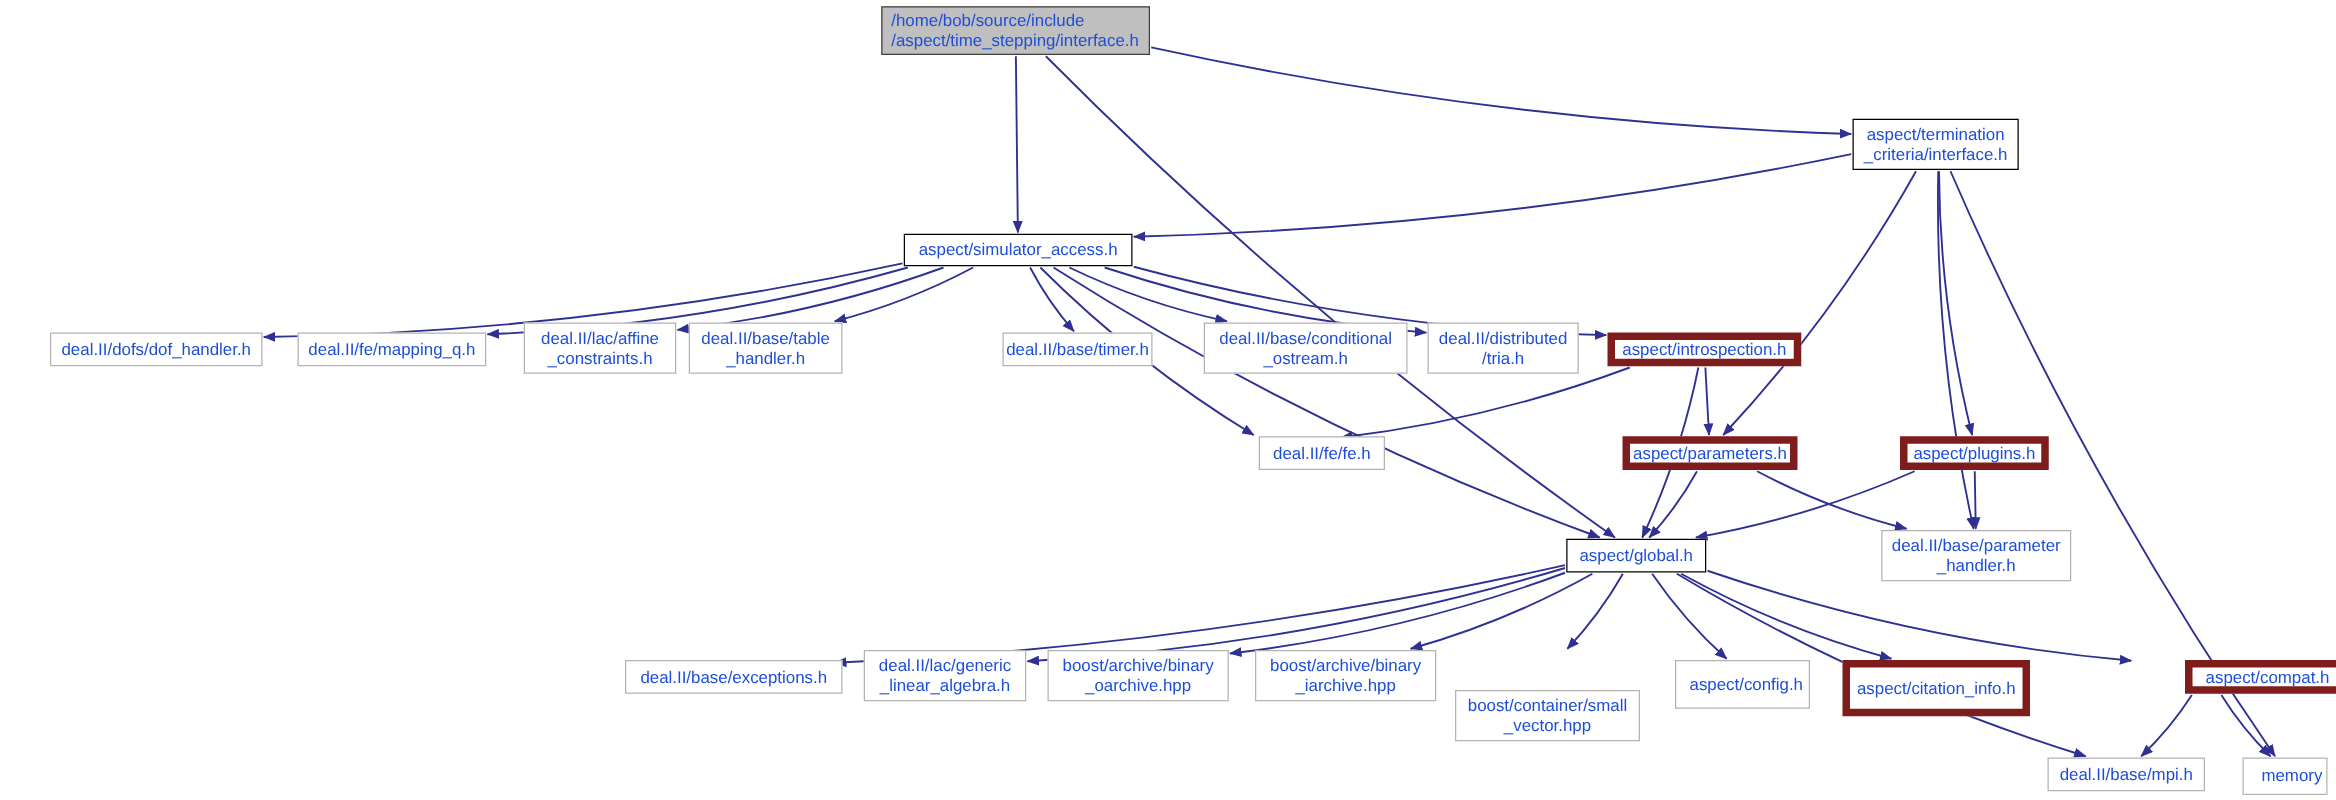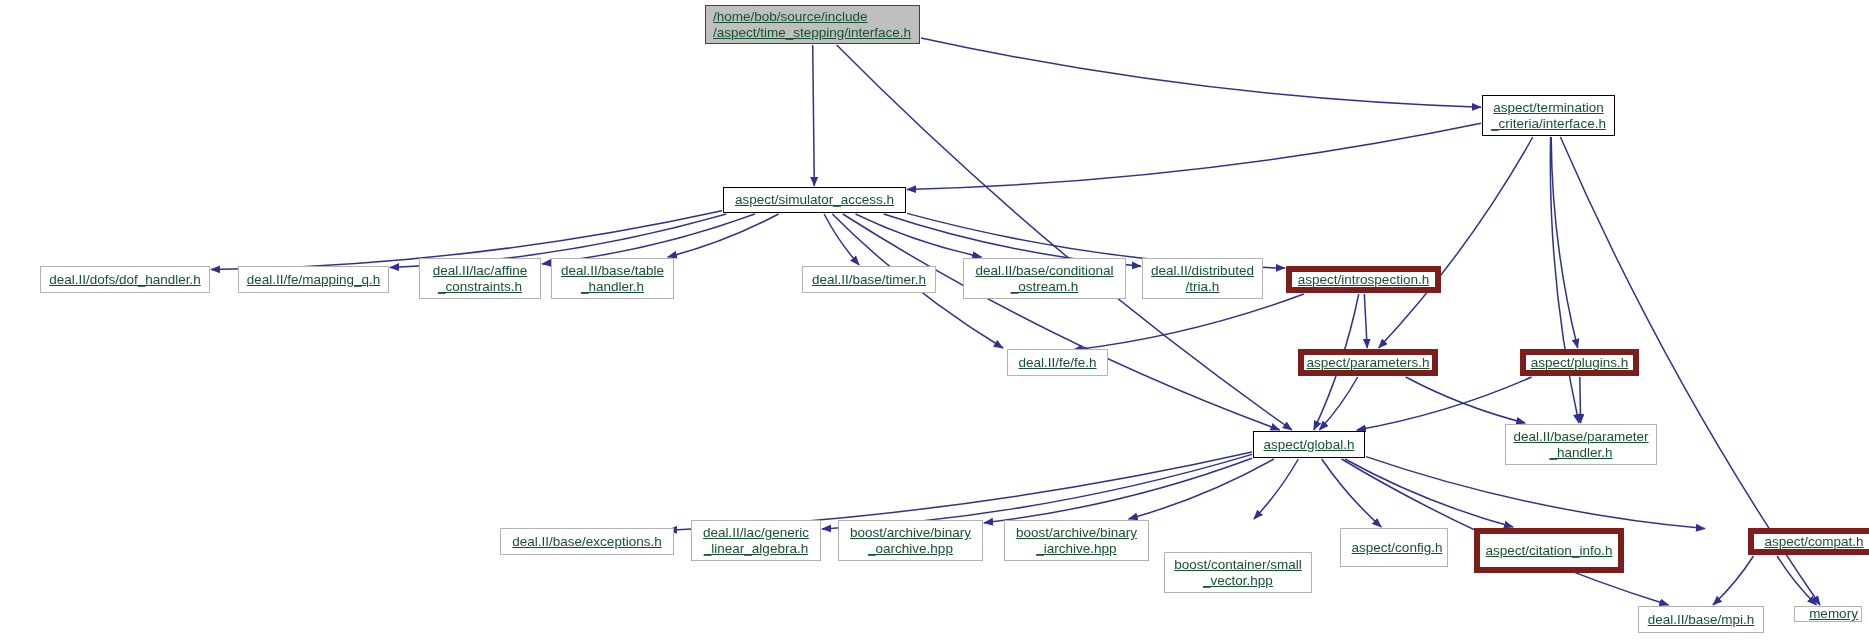--- a/index.html
+++ b/index.html
@@ -11,27 +11,26 @@
     overflow:hidden;
   }
   #edges{position:absolute;left:0;top:0;width:1869px;height:640px;}
   .node{
     position:absolute;
     box-sizing:border-box;
     display:flex;align-items:center;justify-content:center;
     text-align:center;
     background:#ffffff;
     border:1px solid #b3b3b3;
-    color:#14532d;
+    color:#1d4ed8;
     font-size:13.5px;
     line-height:15.5px;
     white-space:pre-line;
     letter-spacing:0px;
     padding:0 4px;
-    text-decoration:underline;
   }
   .node.red{border:6px solid #7f1d1d;}
   .node.black{border:1.6px solid #000000;}
   .node.root{
     background:#bfbfbf;
     border:1.6px solid #404040;
     text-align:left;
     justify-content:flex-start;
     padding-left:7px;
   }
@@ -90,21 +89,21 @@
 /aspect/time_stepping/interface.h</div>
       <div class="node black" style="left: 1482px; top: 95px; width: 133px; height: 41px;">aspect/termination
 _criteria/interface.h</div>
       <div class="node black" style="left: 723px; top: 187px; width: 183px; height: 26px;">aspect/simulator_access.h</div>
       <div class="node" style="left: 40px; top: 266px; width: 170px; height: 27px;">deal.II/dofs/dof_handler.h</div>
       <div class="node" style="left: 238px; top: 266px; width: 151px; height: 27px;">deal.II/fe/mapping_q.h</div>
       <div class="node" style="left: 419px; top: 258px; width: 122px; height: 41px;">deal.II/lac/affine
 _constraints.h</div>
       <div class="node" style="left: 551px; top: 258px; width: 123px; height: 41px;">deal.II/base/table
 _handler.h</div>
-      <div class="node" style="left: 802px; top: 266px; width: 134px; height: 27px;">deal.II/base/timer.h</div>
+      <div class="node" style="left: 802px; top: 266px; width: 120px; height: 27px;">deal.II/base/timer.h</div>
       <div class="node" style="left: 963px; top: 258px; width: 163px; height: 41px;">deal.II/base/conditional
 _ostream.h</div>
       <div class="node" style="left: 1142px; top: 258px; width: 121px; height: 41px;">deal.II/distributed
 /tria.h</div>
       <div class="node red" style="left: 1286px; top: 266px; width: 155px; height: 27px;">aspect/introspection.h</div>
       <div class="node" style="left: 971px; top: 349px; width: 101px; height: 27px; margin-left: 36px;">deal.II/fe/fe.h</div>
       <div class="node red" style="left: 1298px; top: 349px; width: 140px; height: 27px;">aspect/parameters.h</div>
       <div class="node red" style="left: 1520px; top: 349px; width: 119px; height: 27px;">aspect/plugins.h</div>
       <div class="node black" style="left: 1253px; top: 431px; width: 112px; height: 27px;">aspect/global.h</div>
       <div class="node" style="left: 1505px; top: 424px; width: 152px; height: 41px;">deal.II/base/parameter
@@ -115,15 +114,15 @@
       <div class="node" style="left: 838px; top: 520px; width: 145px; height: 41px;">boost/archive/binary
 _oarchive.hpp</div>
       <div class="node" style="left: 1004px; top: 520px; width: 145px; height: 41px;">boost/archive/binary
 _iarchive.hpp</div>
       <div class="node" style="left: 1164px; top: 520px; width: 148px; height: 41px; margin-top: 32px;">boost/container/small
 _vector.hpp</div>
       <div class="node" style="left: 1340px; top: 528px; width: 108px; height: 39px; padding-left: 10px;">aspect/config.h</div>
       <div class="node red" style="left: 1474px; top: 528px; width: 150px; height: 45px;">aspect/citation_info.h</div>
       <div class="node red" style="left: 1748px; top: 528px; width: 132px; height: 27px;">aspect/compat.h</div>
       <div class="node" style="left: 1638px; top: 606px; width: 126px; height: 27px;">deal.II/base/mpi.h</div>
-      <div class="node" style="left: 1794px; top: 606px; width: 68px; height: 16px; padding-left: 15px;">memory</div>
+      <div class="node" style="left: 1794px; top: 606px; width: 68px; height: 30px; padding-left: 15px;">memory</div>
     </div>
 </div>
 
 </body></html>

